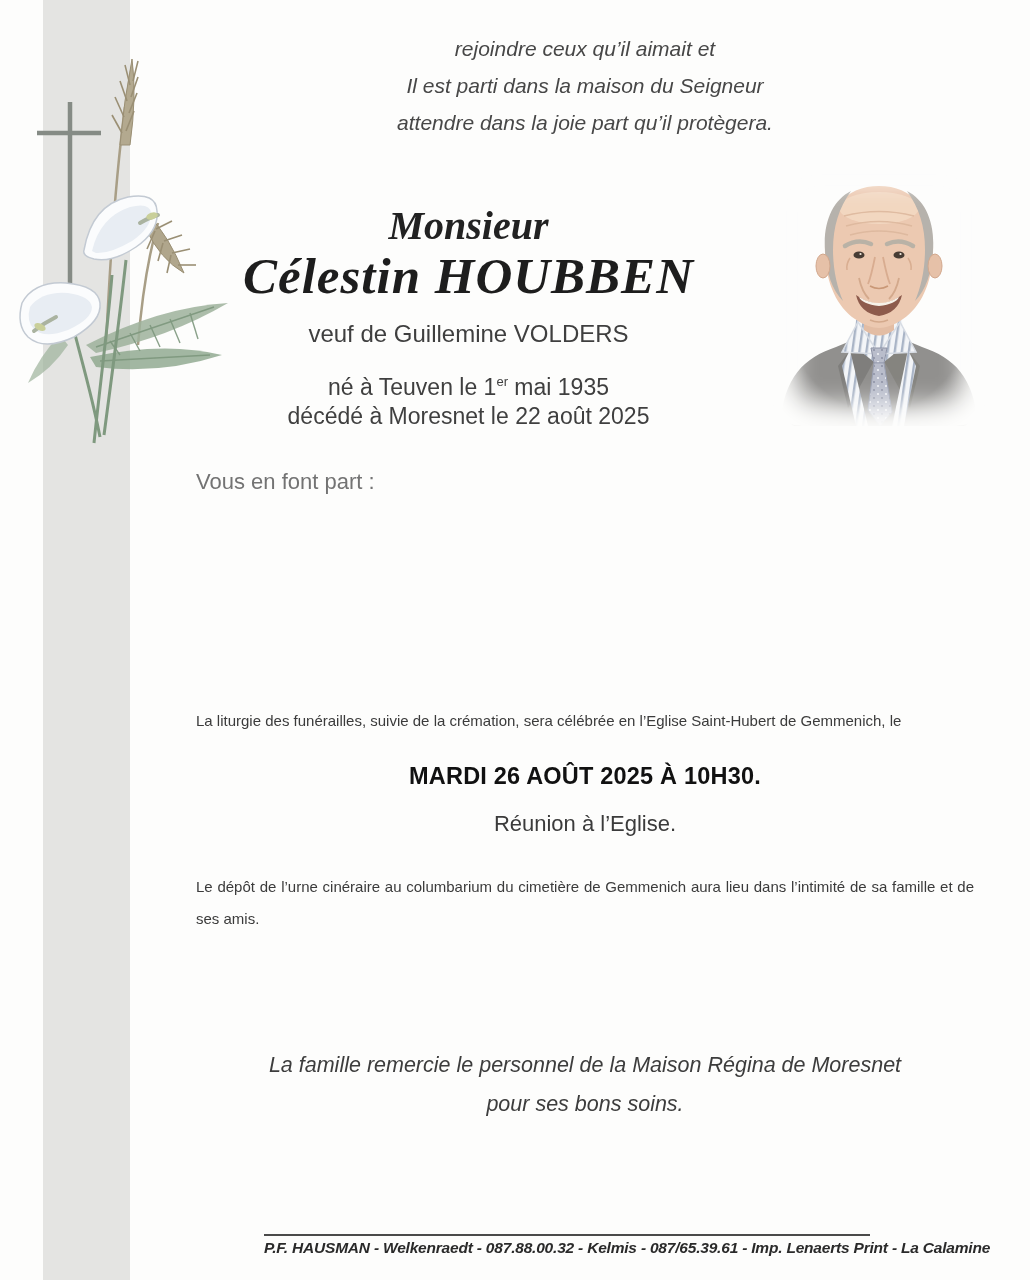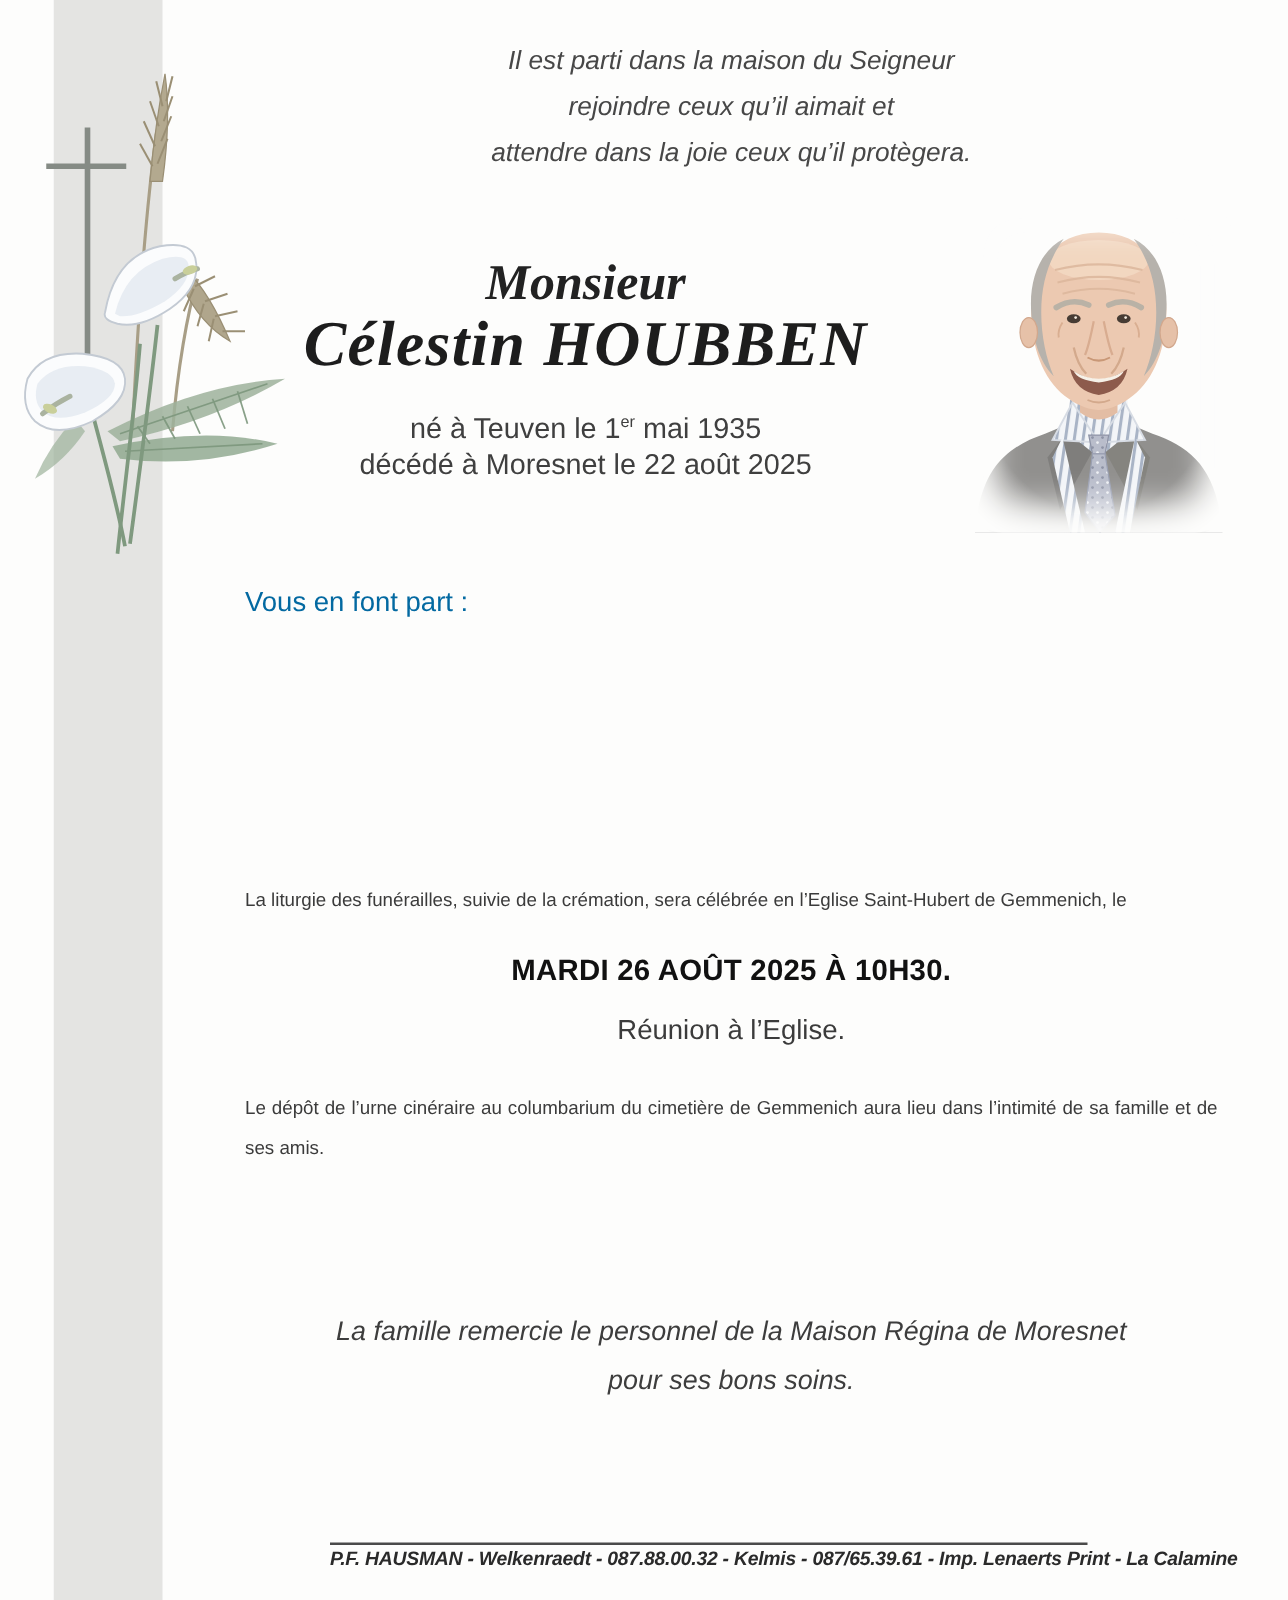--- a/index.html
+++ b/index.html
@@ -34,21 +34,21 @@
   .dates-block sup{font-size:13px;vertical-align:super;line-height:0;}
   .portrait{
     position:absolute;left:772px;top:160px;width:214px;height:266px;
     border-radius:30px;
   }
   .portrait::after{
     content:"";position:absolute;inset:0;border-radius:30px;
     box-shadow:inset 0 0 26px 20px #fdfdfc;
     pointer-events:none;
   }
-  .intro-line{position:absolute;left:196px;top:469px;font-size:22px;color:#0369a1;}
+  .intro-line{position:absolute;left:196px;top:469px;font-size:22px;color:#737373;}
   .mourners-line{position:absolute;left:196px;top:545px;font-size:22px;color:#3f3f3f;}
   .para{
     position:absolute;left:196px;width:778px;
     font-size:15px;line-height:32px;text-align:justify;color:#3b3b3b;
   }
   .para-liturgy{top:690px;}
   .para-columbarium{top:856px;}
   .para-repose{top:934px;}
   .para-repose b{color:#141414;}
   .center-line{position:absolute;left:196px;width:778px;text-align:center;}
@@ -127,23 +127,23 @@
       <path d="M140,178 Q150,172 158,170" stroke="#aab3a0" stroke-width="4" fill="none" stroke-linecap="round"></path>
       <ellipse cx="152" cy="171" rx="6" ry="3.4" fill="#c9cf9a" transform="rotate(-18 152 171)"></ellipse>
       <path d="M22,258 Q34,236 66,238 Q98,241 100,258 Q102,276 74,292 Q44,306 28,292 Q16,280 22,258 Z" fill="#fbfcfd" stroke="#c3cad3" stroke-width="1.5"></path>
       <path d="M30,262 Q42,246 68,248 Q90,251 92,262 Q92,274 68,285 Q44,294 34,284 Q26,276 30,262 Z" fill="#e8edf3"></path>
       <path d="M56,272 Q44,278 34,286" stroke="#aab3a0" stroke-width="4" fill="none" stroke-linecap="round"></path>
       <ellipse cx="40" cy="282" rx="6" ry="3.4" fill="#c9cf9a" transform="rotate(24 40 282)"></ellipse>
     </g>
   </svg>
 
   <div class="epitaph">
+    <div>rejoindre ceux qu’il aimait et</div>
     <div>Il est parti dans la maison du Seigneur</div>
-    <div>rejoindre ceux qu’il aimait et</div>
-    <div>attendre dans la joie ceux qu’il protègera.</div>
+    <div>attendre dans la joie part qu’il protègera.</div>
   </div>
 
   <div class="portrait">
     <svg viewBox="0 0 214 266" width="214" height="266">
       <defs>
         <pattern id="stripes" width="7" height="7" patternUnits="userSpaceOnUse" patternTransform="rotate(8)">
           <rect width="7" height="7" fill="#f3f5f8"></rect>
           <rect x="0" width="2.4" height="7" fill="#a9b4c6"></rect>
         </pattern>
         <pattern id="tiedots" width="8" height="8" patternUnits="userSpaceOnUse">
@@ -211,20 +211,21 @@
         <path d="M87,137 Q107,149 127,137 Q124,144 107,146 Q90,144 87,137 Z" fill="#f6f1e8"></path>
         <path d="M98,160 Q107,164 116,160" stroke="#d3a98c" stroke-width="1.5" fill="none"></path>
       </g>
       <rect x="0" y="0" width="214" height="266" fill="url(#vig)"></rect>
     </svg>
   </div>
 
   <div class="name-block">
     <div class="title-line">Monsieur</div>
     <div class="name-line">Célestin HOUBBEN</div>
+    <div class="relation-line">veuf de Guillemine VOLDERS</div>
     <div class="dates-block">
       <div><span>né à Teuven le 1</span><sup>er</sup><span> mai 1935</span></div>
       <div>décédé à Moresnet le 22 août 2025</div>
     </div>
   </div>
 
   <div class="intro-line">Vous en font part :</div>
 
   <p class="para para-liturgy">La liturgie des funérailles, suivie de la crémation, sera célébrée en l’Eglise Saint-Hubert de Gemmenich, le</p>
   <div class="center-line datetime-line">MARDI 26 AOÛT 2025 À 10H30.</div>

